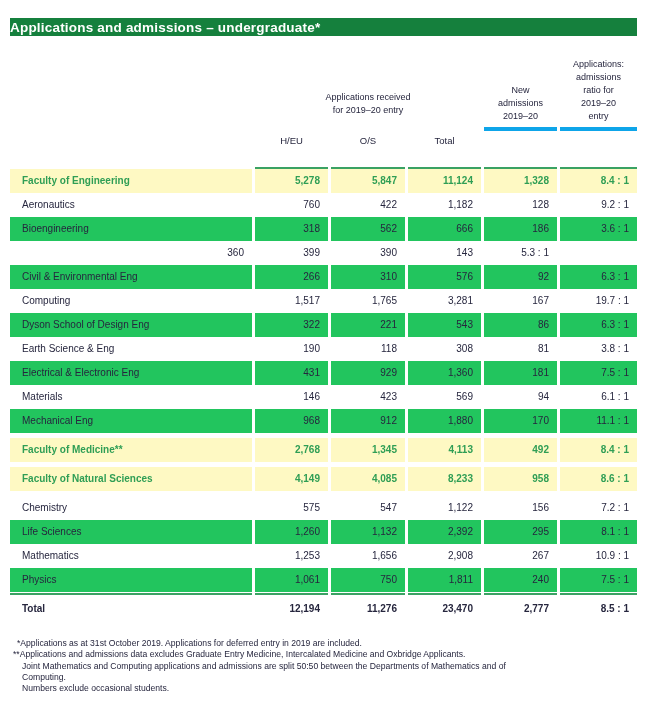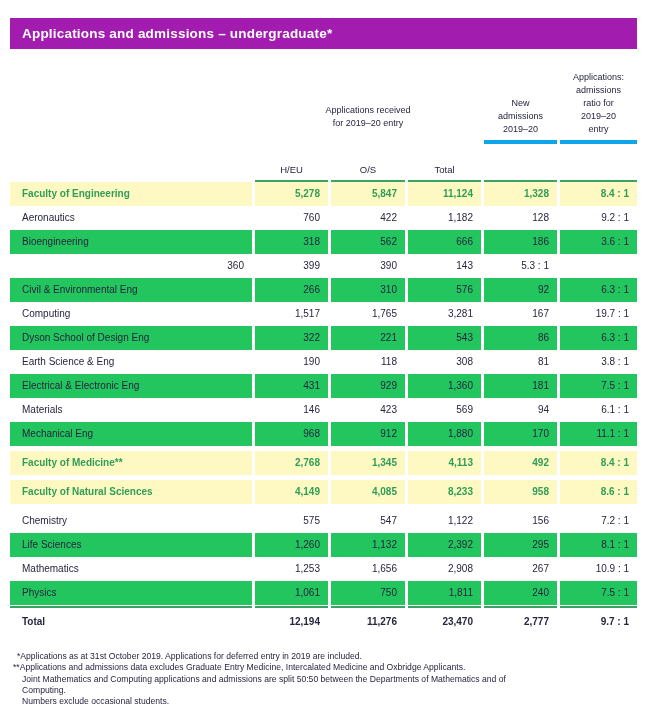--- a/index.html
+++ b/index.html
@@ -3,22 +3,22 @@
 <meta charset="utf-8">
 <style>
   * { box-sizing: border-box; }
   html,body { margin:0; padding:0; }
   body {
     width:647px; height:720px; background:#ffffff;
     font-family:"Liberation Sans","DejaVu Sans",sans-serif;
     color:#26263e; overflow:hidden;
   }
   .titlebar {
-    margin:18px 10px 0 10px; height:31px; background:#a21caf;
-    display:flex; align-items:center; padding-left:12px;
+    margin:18px 10px 0 10px; height:18px; background:#15803d;
+    display:flex; align-items:center; 
   }
   .titlebar h1 {
     margin:0; font-size:13.5px; font-weight:bold; color:#ffffff; letter-spacing:0.2px;
   }
   .tablewrap { margin:0 10px; }
 
   .grid6 {
     display:grid;
     grid-template-columns:242px 73px 74px 73px 73px 77px;
     column-gap:3px;
@@ -30,21 +30,21 @@
     column-gap:3px;
     margin-top:22px;
     align-items:end;
     font-size:9px; line-height:13px;
   }
   .hdr1 .c { white-space:pre-line; text-align:center; }
   .hdr1 .group-head { padding-bottom:14px; }
   .hdr1 .uhead { border-bottom:4px solid #0ea5e9; padding-bottom:4px; }
 
   .hdr2 { height:38px; align-items:end; font-size:9.5px; }
-  .hdr2 .c { padding-bottom:5px; text-align:center; }
+  .hdr2 .c { padding-bottom:21px; text-align:center; }
   .hdr2 .ul { border-bottom:2px solid #3aa263; }
 
   
   .row .c { line-height:24px; font-size:10px; background:#ffffff; overflow:hidden; white-space:nowrap; }
   .row .label { padding-left:12px; text-align:left; }
   .row .num { text-align:right; padding-right:8px; }
   .row.shade .c { background:#22c55e; }
   .row.faculty .c { background:#fef9c3; color:#2f9e55; font-weight:bold; }
   .row.gap { margin:5px 0; }
 
@@ -241,21 +241,21 @@
       <div class="c"></div>
       <div class="c"></div>
     </div>
 
     <div class="total-row grid6">
       <div class="c label">Total</div>
       <div class="c num">12,194</div>
       <div class="c num">11,276</div>
       <div class="c num">23,470</div>
       <div class="c num">2,777</div>
-      <div class="c num">9.7 : 1</div>
+      <div class="c num">8.5 : 1</div>
     </div>
 
   </section>
 
   <footer class="footnotes">
     <p class="fn1">*Applications as at 31st October 2019. Applications for deferred entry in 2019 are included.</p>
     <p class="fn2">**Applications and admissions data excludes Graduate Entry Medicine, Intercalated Medicine and Oxbridge Applicants.</p>
     <p class="fn3">Joint Mathematics and Computing applications and admissions are split 50:50 between the Departments of Mathematics and of
 Computing.</p>
     <p class="fn3">Numbers exclude occasional students.</p>

